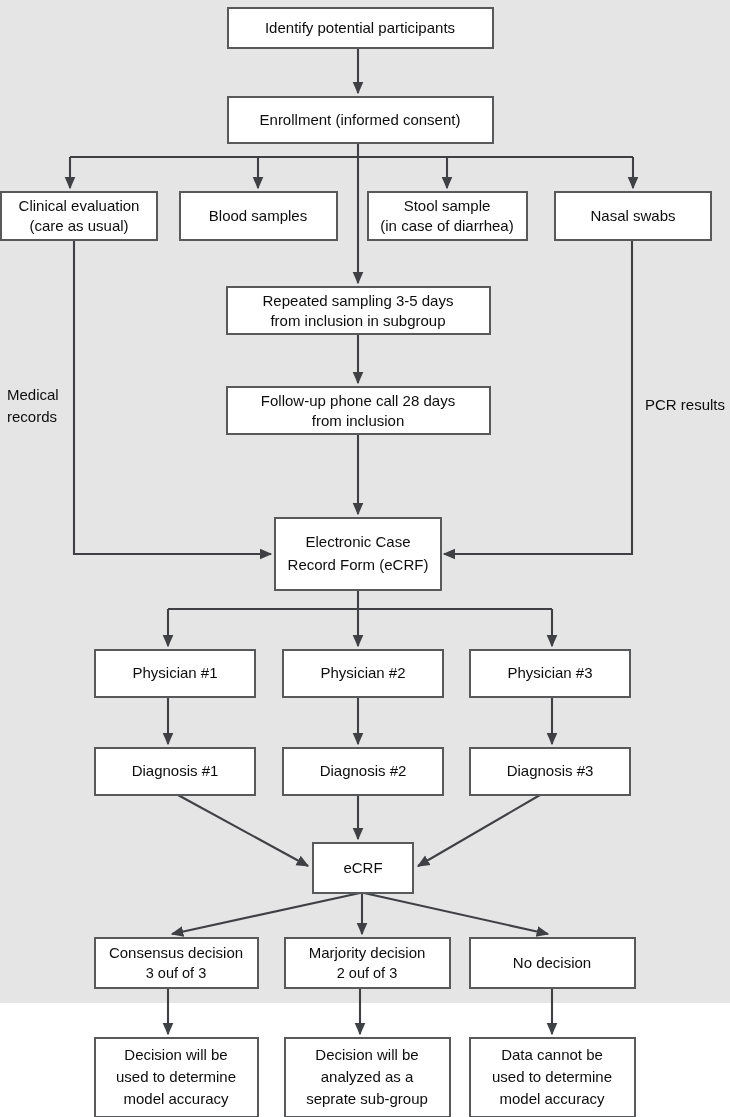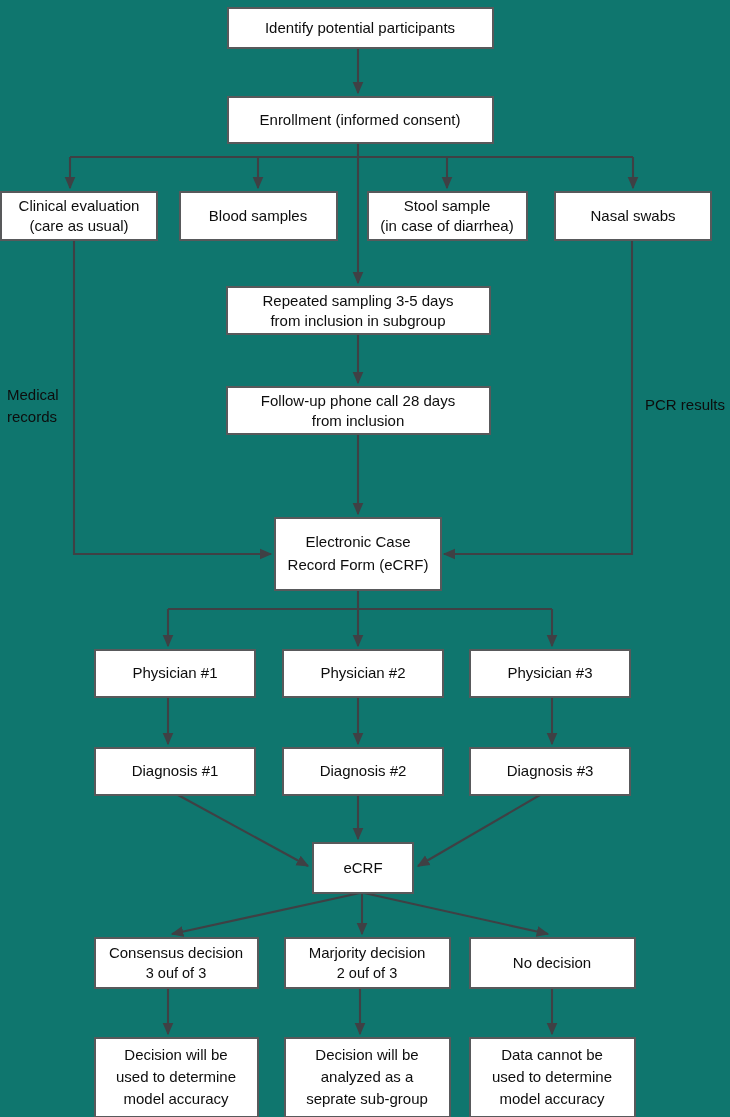--- a/index.html
+++ b/index.html
@@ -10,22 +10,22 @@
   }
   body {
     width: 730px;
     height: 1117px;
     font-family: "Liberation Sans", sans-serif;
     overflow: hidden;
   }
   #flowchart-root {
     position: relative;
     width: 730px;
-    height: 1117px;
-    background: #0f766e;
+    height: 1003px;
+    background: #e5e5e5;
   }
   svg#flow-svg {
     position: absolute;
     top: 0;
     left: 0;
     width: 730px;
     height: 1117px;
     display: block;
   }
   .node-box {

